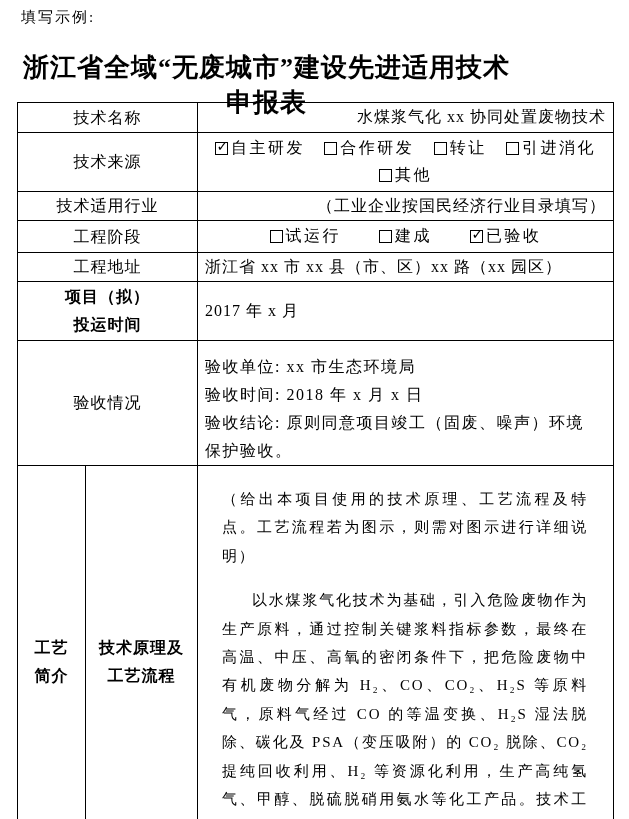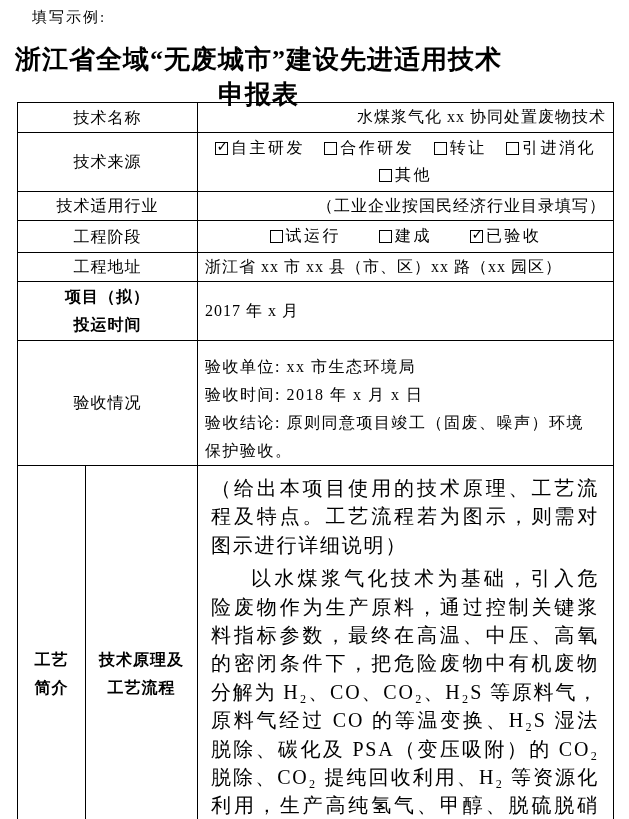--- a/index.html
+++ b/index.html
@@ -3,24 +3,24 @@
 <meta charset="utf-8">
 <style>
   html,body{margin:0;padding:0;}
   body{
     width:629px;height:819px;background:#ffffff;color:#000;
     font-family:"Liberation Serif","DejaVu Serif",serif;
     position:relative;overflow:hidden;
   }
   .note{
     position:absolute;left:21px;top:8px;
-    font-size:15px;letter-spacing:2px;margin-left:11px;
+    font-size:15px;letter-spacing:2px;
   }
   .title{
-    position:absolute;left:0;top:38px;width:509px;margin:4px;
+    position:absolute;left:0;top:38px;width:509px;margin:12px;
     text-align:center;font-size:26px;font-weight:bold;letter-spacing:1px;
   }
   table.form{
     position:absolute;left:17px;top:102px;width:596px;
     border-collapse:collapse;table-layout:fixed;
   }
   td{border:1px solid #000;padding:0;font-size:16px;}
   .lbl{
     text-align:center;vertical-align:middle;
     line-height:28px;letter-spacing:1px;
@@ -47,22 +47,22 @@
     font-size:14px;font-weight:bold;
     font-family:"DejaVu Sans","Liberation Sans",sans-serif;
     letter-spacing:0;
   }
   
   .acc{vertical-align:top;padding:12px 12px 0 7px;letter-spacing:1.5px;}
   .acc .accline{line-height:28px;}
   
   .proc{vertical-align:top;padding:3px 9px 0 8px;}
   .para{
-    margin:5px;text-align:justify;line-height:28.4px;
-    letter-spacing:1.8px;font-size:20px;
+    margin:16px;text-align:justify;line-height:28.4px;
+    letter-spacing:1.8px;font-size:15px;
   }
   .para.indent{text-indent:2em;}
   .lbl .l2{line-height:28px;font-weight:bold;}
 </style>
 </head>
 <body>
 
 <div class="note">填写示例:</div>
 <h1 class="title">浙江省全域“无废城市”建设先进适用技术申报表</h1>
 

